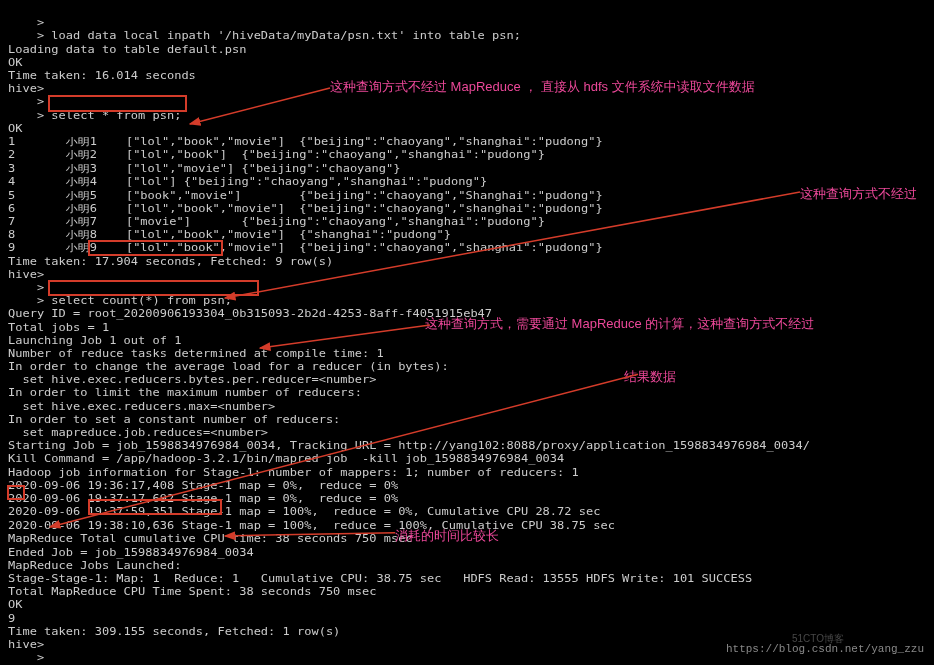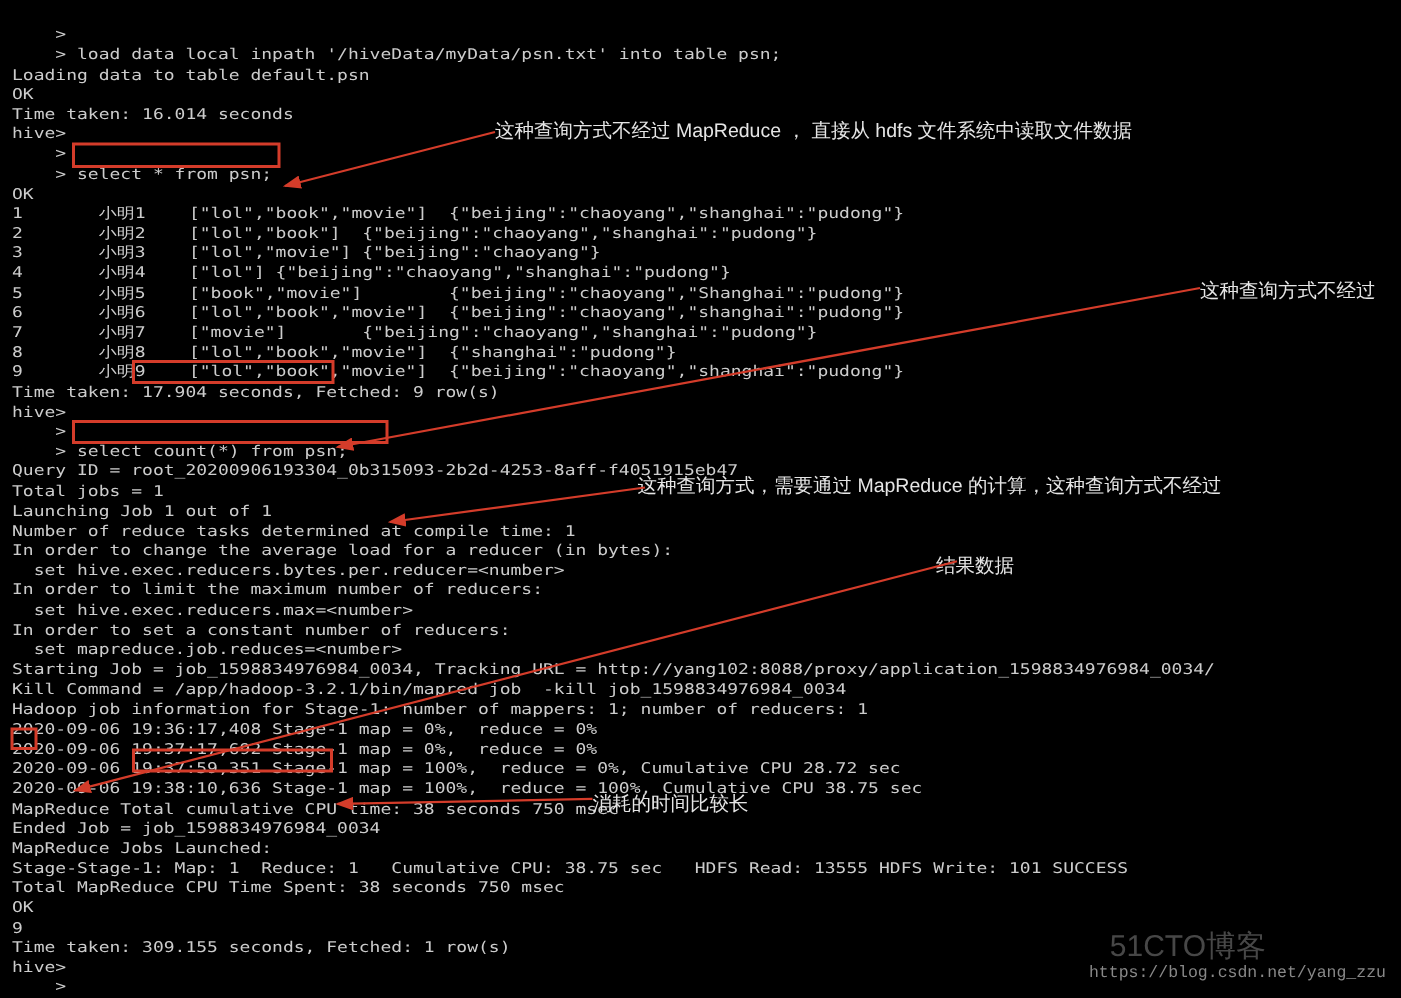--- a/index.html
+++ b/index.html
@@ -20,21 +20,21 @@
   white-space: pre;
 }
 .line { color: #ccc; }
 .highlight-box {
   position: absolute;
   border: 2px solid #d43c2a;
   pointer-events: none;
 }
 .red-text {
   position: absolute;
-  color: #e5e5e5;
+  color: #ec4899;
   font-family: "Microsoft YaHei", sans-serif;
   font-size: 13px;
   white-space: nowrap;
 }
 svg.arrows {
   position: absolute;
   top: 0;
   left: 0;
   width: 934px;
   height: 665px;
@@ -46,21 +46,21 @@
   bottom: 8px;
   color: #888;
   font-size: 11px;
   font-family: Liberation Mono, monospace;
 }
 .watermark2 {
   position: absolute;
   right: 90px;
   bottom: 20px;
   color: #666;
-  font-size: 20px;
+  font-size: 10px;
   font-family: sans-serif;
   opacity: 0.7;
 }
 </style>
 </head>
 <body>
 
 <div class="terminal" style="transform: scaleY(0.816953); transform-origin: left top;">
 <span class="line">    &gt;</span>
 <span class="line">    &gt; load data local inpath '/hiveData/myData/psn.txt' into table psn;</span>

